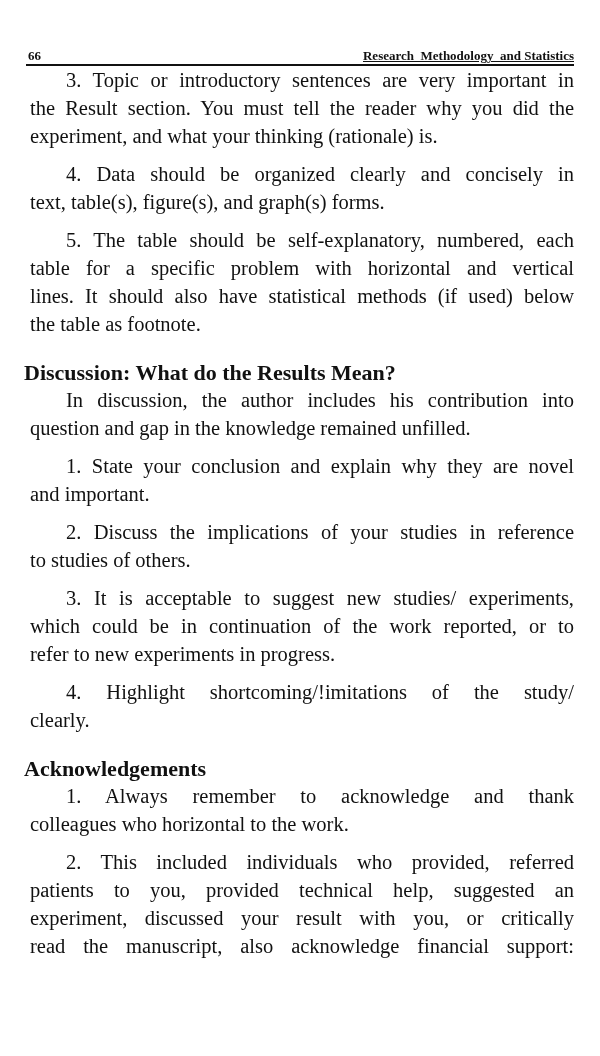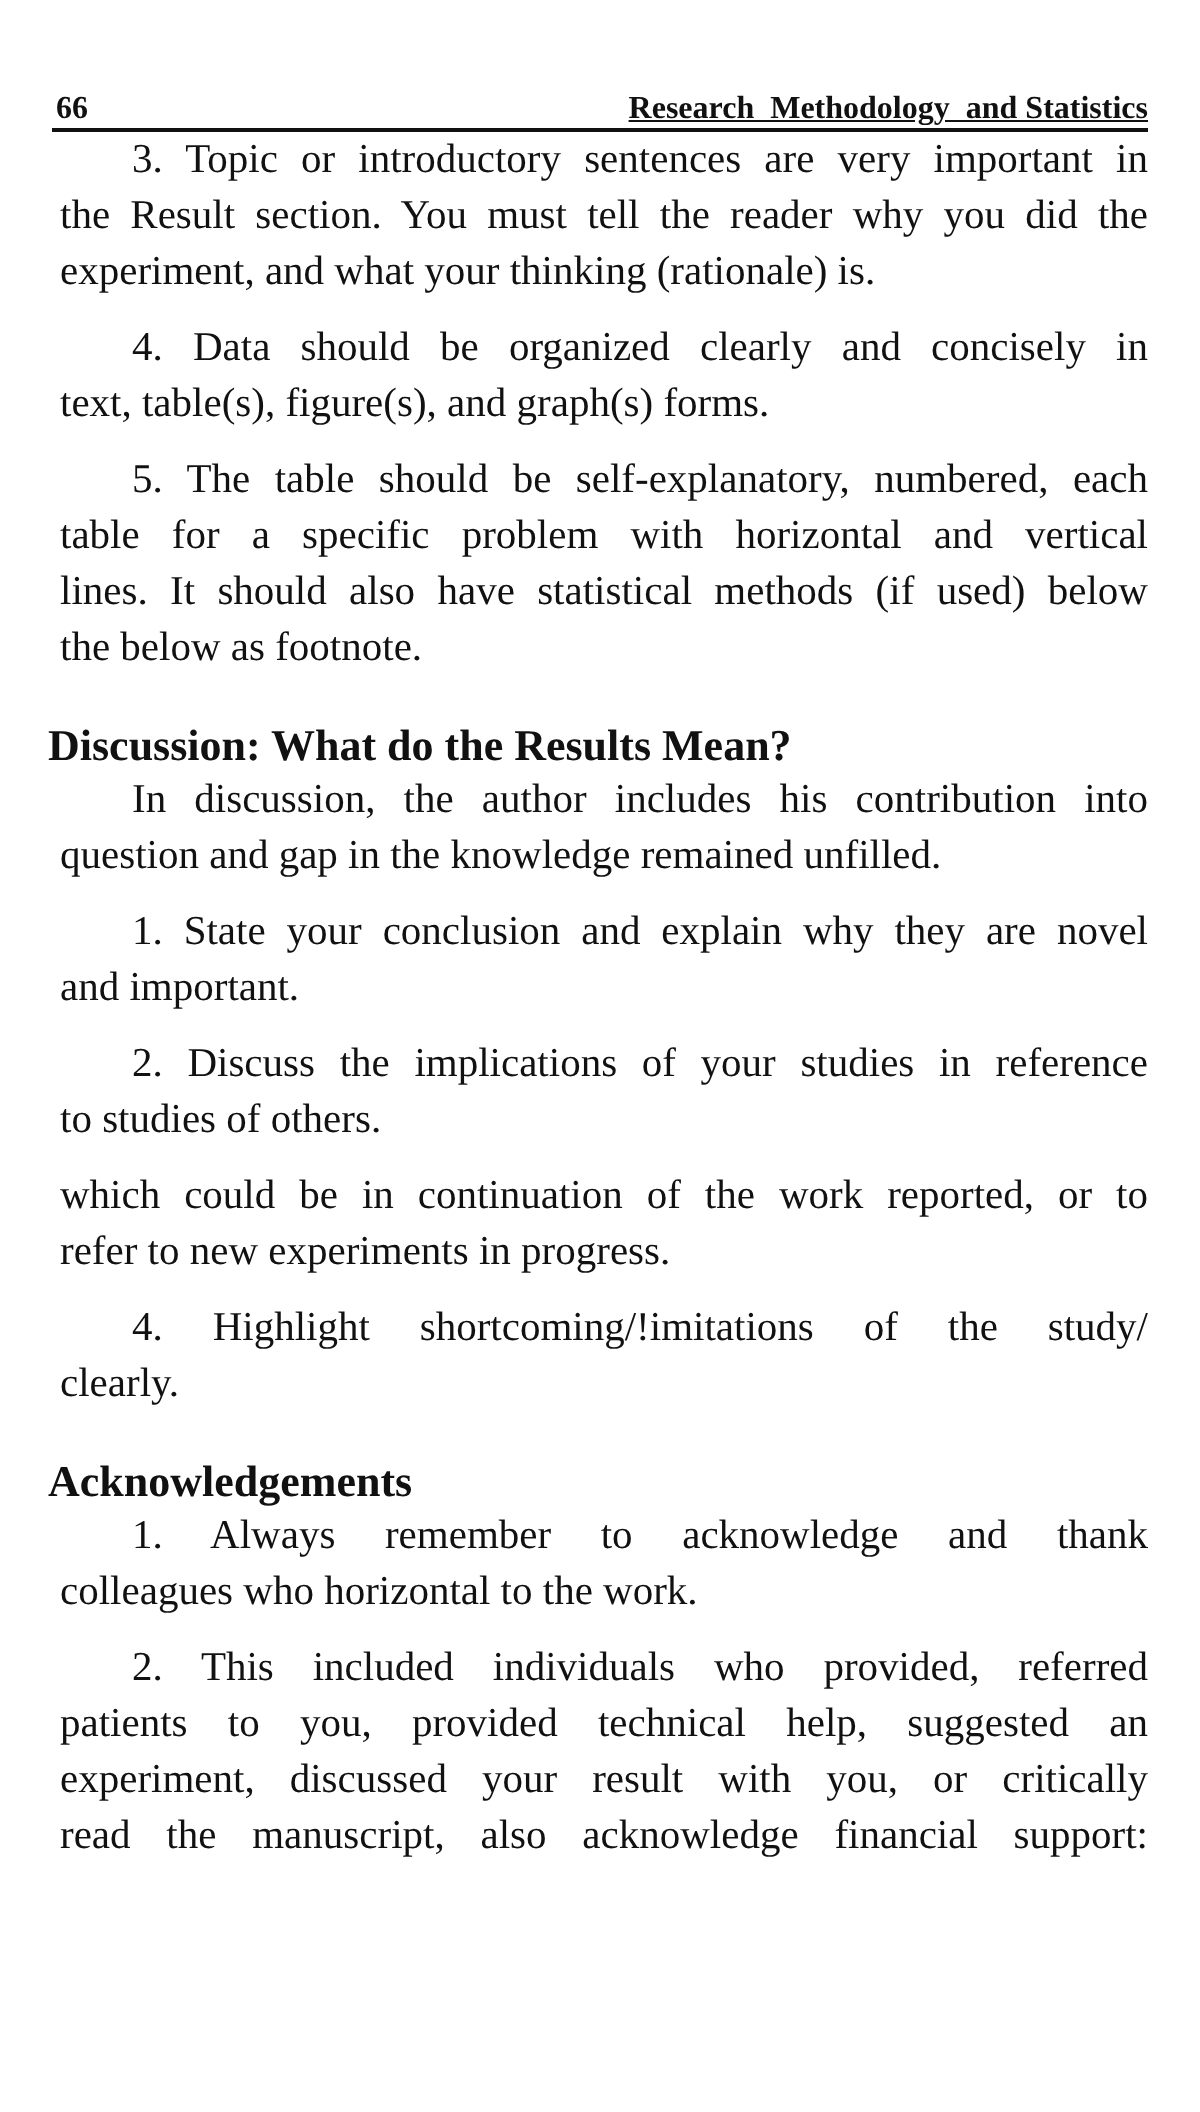--- a/index.html
+++ b/index.html
@@ -1,17 +1,17 @@
 <!DOCTYPE html>
 <html><head>
 <meta charset="utf-8">
 <style>
   html, body { margin: 0; padding: 0; background: #ffffff; }
   body { width: 600px; height: 1056px; position: relative; overflow: hidden; color: #111; font-family: "Liberation Serif", serif; }
-  .header { position: absolute; left: 28px; right: 26px; top: 44px; height: 20px; display: flex; justify-content: space-between; align-items: flex-end; font-weight: bold; font-size: 16px; }
+  .header { position: absolute; left: 28px; right: 26px; top: 44px; height: 20px; display: flex; justify-content: space-between; align-items: flex-end; font-weight: bold; font-size: 13px; }
   .rule { position: absolute; left: 26px; right: 26px; top: 64px; height: 0; border-top: 2px solid #111; }
   .content { position: absolute; left: 30px; right: 26px; top: 66px; font-size: 20.5px; line-height: 28px; }
   .para { margin: 0 0 10px 0; text-align: justify; text-align-last: left; }
   .line { display: block; text-align: justify; text-align-last: justify; white-space: nowrap; }
   .line.last { text-align-last: left; }
   .indent { padding-left: 36px; }
   .heading { font-weight: bold; font-size: 22px; margin: 22px 0 0 -6px; line-height: 26px; }
 </style>
 </head>
 <body>
@@ -30,37 +30,38 @@
     <span class="line last">experiment, and what your thinking (rationale) is.</span>
   </div>
   <div class="para">
     <span class="line indent">4. Data should be organized clearly and concisely in</span>
     <span class="line last">text, table(s), figure(s), and graph(s) forms.</span>
   </div>
   <div class="para">
     <span class="line indent">5. The table should be self-explanatory, numbered, each</span>
     <span class="line">table for a specific problem with horizontal and vertical</span>
     <span class="line">lines. It should also have statistical methods (if used) below</span>
-    <span class="line last">the below as footnote.</span>
+    <span class="line last">the table as footnote.</span>
   </div>
 
   <div class="heading">Discussion: What do the Results Mean?</div>
   <div class="para">
     <span class="line indent">In discussion, the author includes his contribution into</span>
     <span class="line last">question and gap in the knowledge remained unfilled.</span>
   </div>
   <div class="para">
     <span class="line indent">1. State your conclusion and explain why they are novel</span>
     <span class="line last">and important.</span>
   </div>
   <div class="para">
     <span class="line indent">2. Discuss the implications of your studies in reference</span>
     <span class="line last">to studies of others.</span>
   </div>
   <div class="para">
+    <span class="line indent">3. It is acceptable to suggest new studies/ experiments,</span>
     <span class="line">which could be in continuation of the work reported, or to</span>
     <span class="line last">refer to new experiments in progress.</span>
   </div>
   <div class="para">
     <span class="line indent">4. Highlight shortcoming/!imitations of the study/</span>
     <span class="line last">clearly.</span>
   </div>
 
   <div class="heading">Acknowledgements</div>
   <div class="para">

